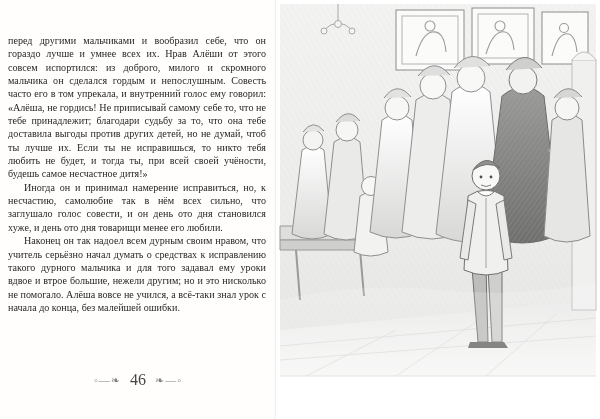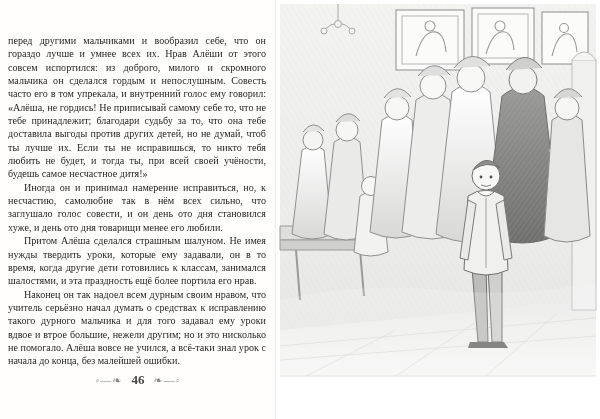--- a/index.html
+++ b/index.html
@@ -57,24 +57,23 @@
   .orn {
     display: inline-block;
     vertical-align: middle;
     font-size: 11px;
     letter-spacing: 1px;
     color: #8a8480;
   }
   #page-number {
     display: inline-block;
     vertical-align: middle;
-    font-size: 13px;
+    font-size: 16px;
     padding: 0 5px;
     color: #4a4643;
-    font-weight: bold;
   }
 
   
   #right-page {
     position: absolute;
     left: 276px;
     top: 0;
     width: 324px;
     height: 419px;
     background: #ffffff;
@@ -97,21 +96,20 @@
 </style>
 </head>
 <body>
 
 <div id="page">
 
   <div id="left-page">
     <div id="text-column">
       <p class="first">перед другими мальчиками и вообразил себе, что он гораздо лучше и умнее всех их. Нрав Алёши от этого совсем испортился: из доброго, милого и скромного мальчика он сделался гордым и непослушным. Совесть часто его в том упрекала, и внутренний голос ему говорил: «Алёша, не гордись! Не приписывай самому себе то, что не тебе принадлежит; благодари судьбу за то, что она тебе доставила выгоды против других детей, но не думай, чтоб ты лучше их. Если ты не исправишься, то никто тебя любить не будет, и тогда ты, при всей своей учёности, будешь самое несчастное дитя!»</p>
       <p>Иногда он и принимал намерение исправиться, но, к несчастию, самолюбие так в нём всех сильно, что заглушало голос совести, и он день ото дня становился хуже, и день ото дня товарищи менее его любили.</p>
-      <p>Притом Алёша сделался страшным шалуном. Не имея нужды твердить уроки, которые ему задавали, он в то время, когда другие дети готовились к классам, занимался шалостями, и эта праздность ещё более портила его нрав.</p>
       <p>Наконец он так надоел всем дурным своим нравом, что учитель серьёзно начал думать о средствах к исправлению такого дурного мальчика и для того задавал ему уроки вдвое и втрое большие, нежели другим; но и это нисколько не помогало. Алёша вовсе не учился, а всё-таки знал урок с начала до конца, без малейшей ошибки.</p>
     </div>
 
     <div id="page-number-wrap">
       <span class="orn">◦—❧</span>
       <span id="page-number">46</span>
       <span class="orn">❧—◦</span>
     </div>
   </div>
 

